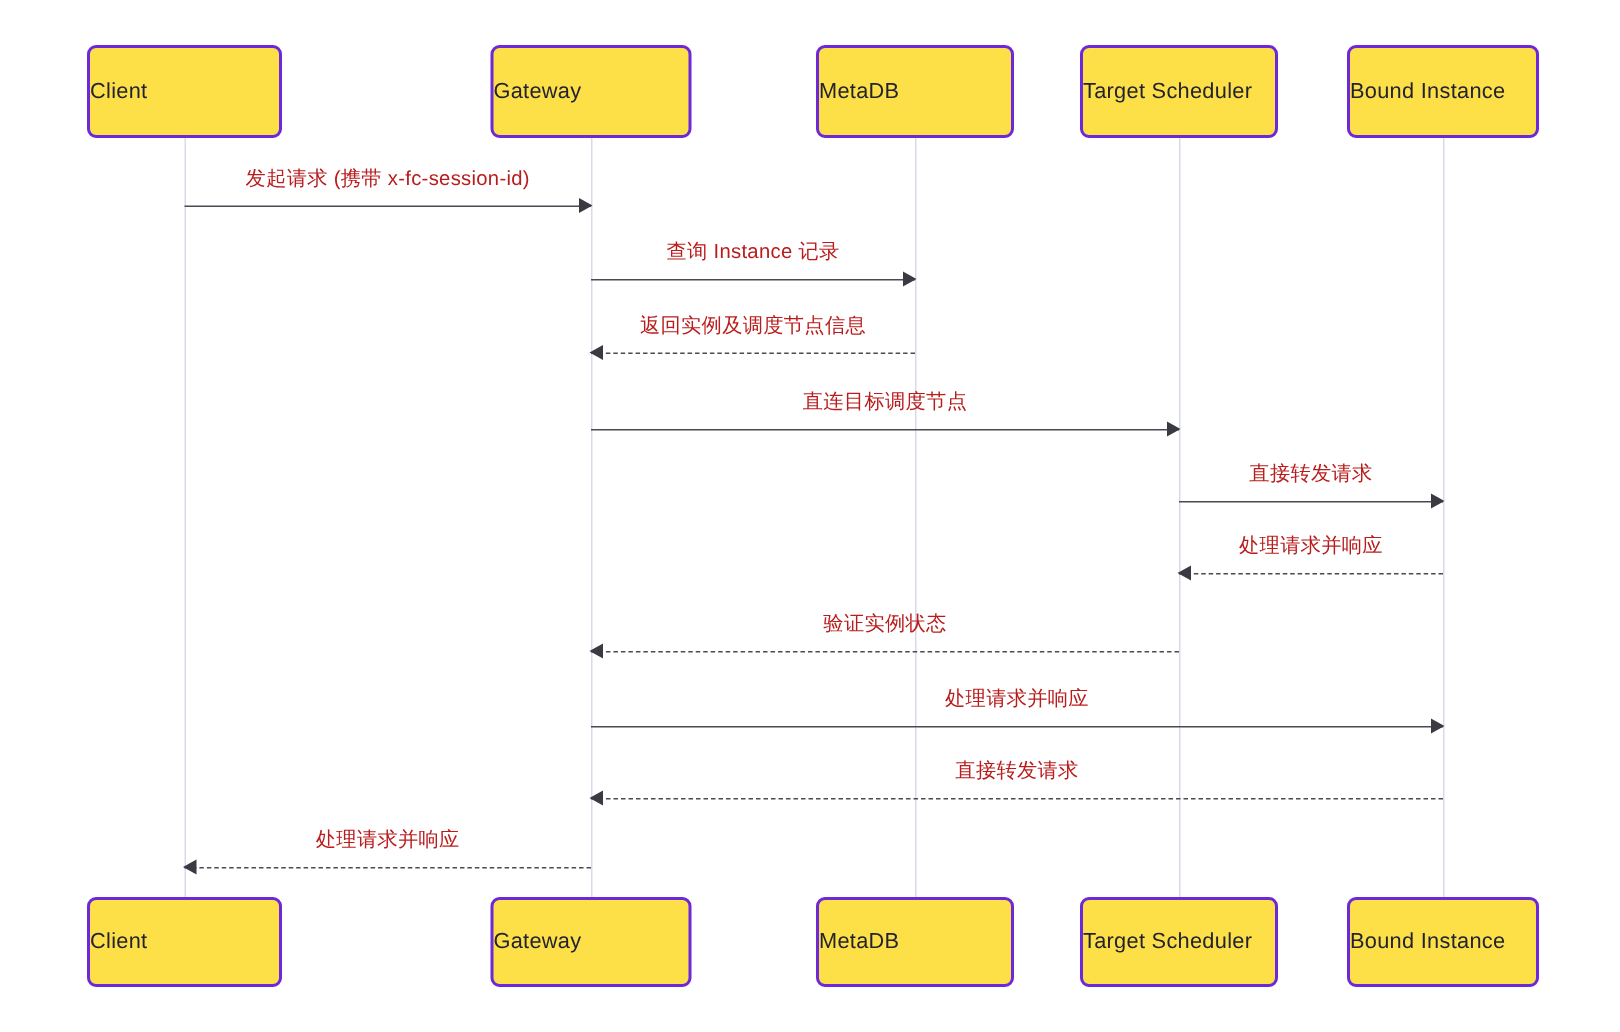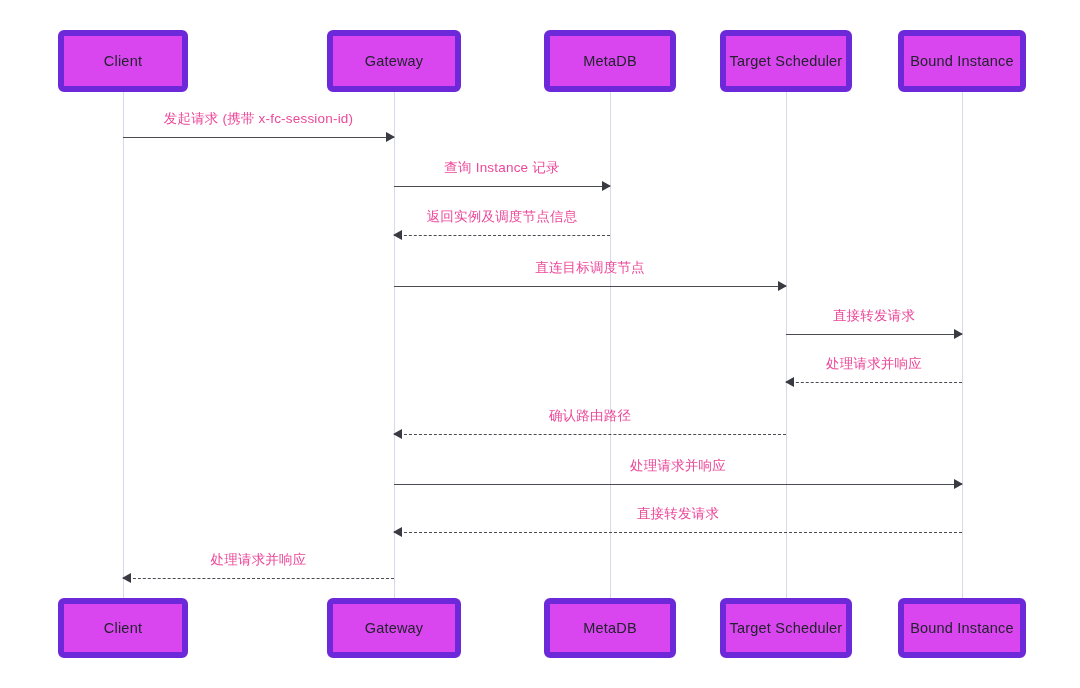--- a/index.html
+++ b/index.html
@@ -1,24 +1,24 @@
 <!DOCTYPE html>
 <html><head>
 <meta charset="utf-8">
 <style>
   html,body{margin:0;padding:0;background:#ffffff;}
   body{width:1080px;height:688px;font-family:"Liberation Sans","DejaVu Sans",sans-serif;overflow:hidden;}
   #canvas{position:relative;width:1080px;height:688px;background:#ffffff;}
   .lifeline{position:absolute;width:1px;background:#d8d9ec;}
   .actor-box{
     position:absolute;
-    background:#d946ef;
-    border:6px solid #6d28d9;
+    background:#fde047;
+    border:2px solid #6d28d9;
     border-radius:6px;
-    display:flex;align-items:center;justify-content:center;
+    display:flex;align-items:center;justify-content:flex-start;
     color:#23232e;
     font-size:14.5px;
     letter-spacing:.2px;
     box-sizing:border-box;
   }
   .msg{position:absolute;height:0;}
   .msg .line{
     position:absolute;left:0;top:0;height:0;width:100%;
     border-top:1.4px solid #4a4a52;
   }
@@ -31,21 +31,21 @@
     border-bottom:5px solid transparent;
   }
   .msg.right .head{right:-1px;border-left:9px solid #3a3a42;}
   .msg.left  .head{left:-1px; border-right:9px solid #3a3a42;}
   .msg .label{
     position:absolute;
     bottom:9px;
     width:100%;
     text-align:center;
     font-size:13.5px;
-    color:#ec4899;
+    color:#b91c1c;
     white-space:nowrap;
     letter-spacing:.2px;
   }
 </style>
 </head>
 <body>
 
 <div id="canvas">
   <div id="lifelines">
       <div class="lifeline" style="left: 123px; top: 92px; height: 506px;"></div>
@@ -81,21 +81,21 @@
         <div class="label">直接转发请求</div>
       </div>
       <div class="msg dashed left" style="left: 786px; top: 382px; width: 176px;">
         <div class="line"></div>
         <div class="head"></div>
         <div class="label">处理请求并响应</div>
       </div>
       <div class="msg dashed left" style="left: 394px; top: 434px; width: 392px;">
         <div class="line"></div>
         <div class="head"></div>
-        <div class="label">确认路由路径</div>
+        <div class="label">验证实例状态</div>
       </div>
       <div class="msg right" style="left: 394px; top: 484px; width: 568px;">
         <div class="line"></div>
         <div class="head"></div>
         <div class="label">处理请求并响应</div>
       </div>
       <div class="msg dashed left" style="left: 394px; top: 532px; width: 568px;">
         <div class="line"></div>
         <div class="head"></div>
         <div class="label">直接转发请求</div>

